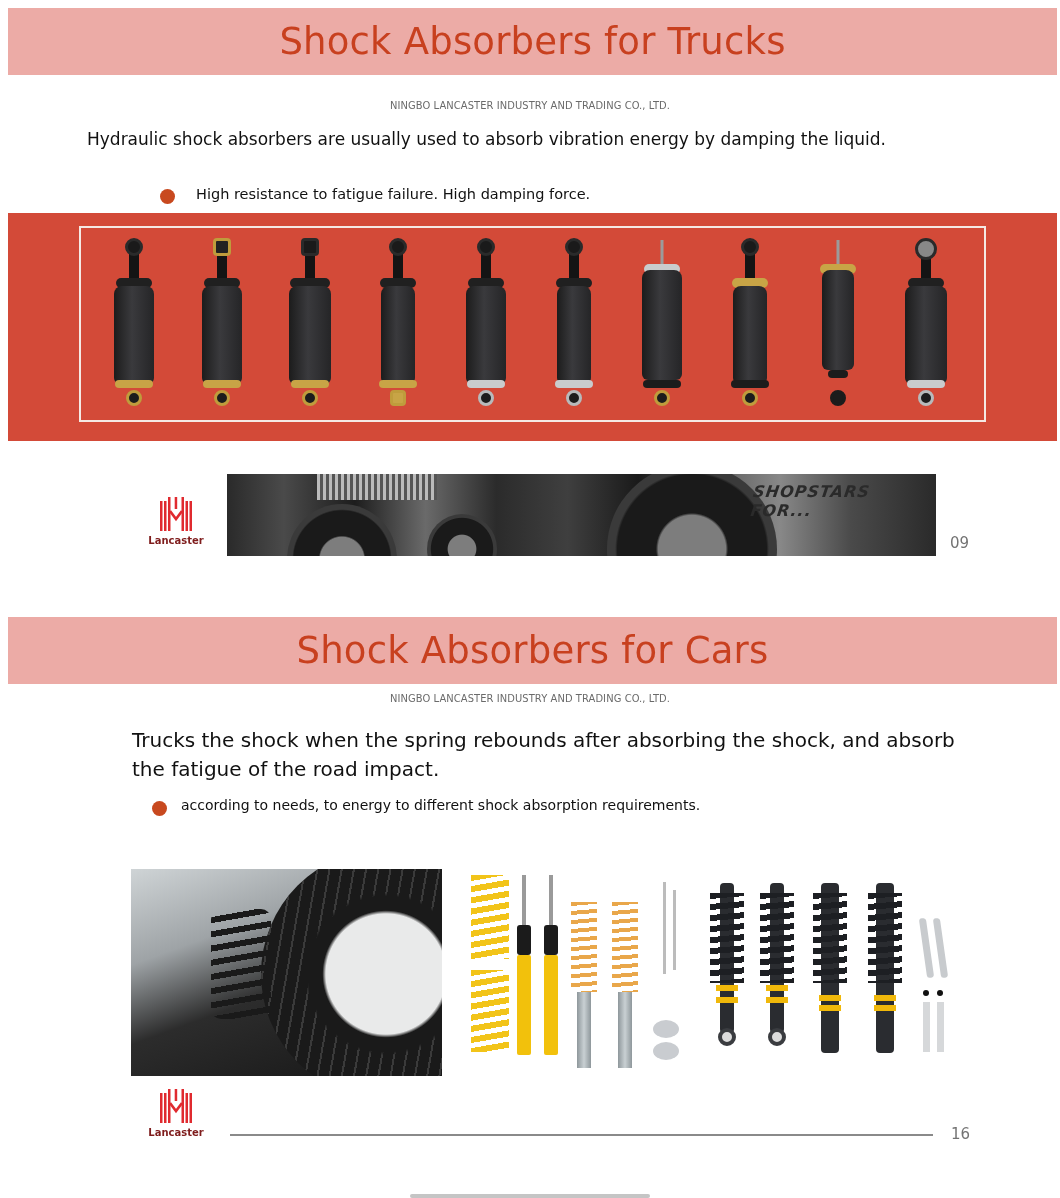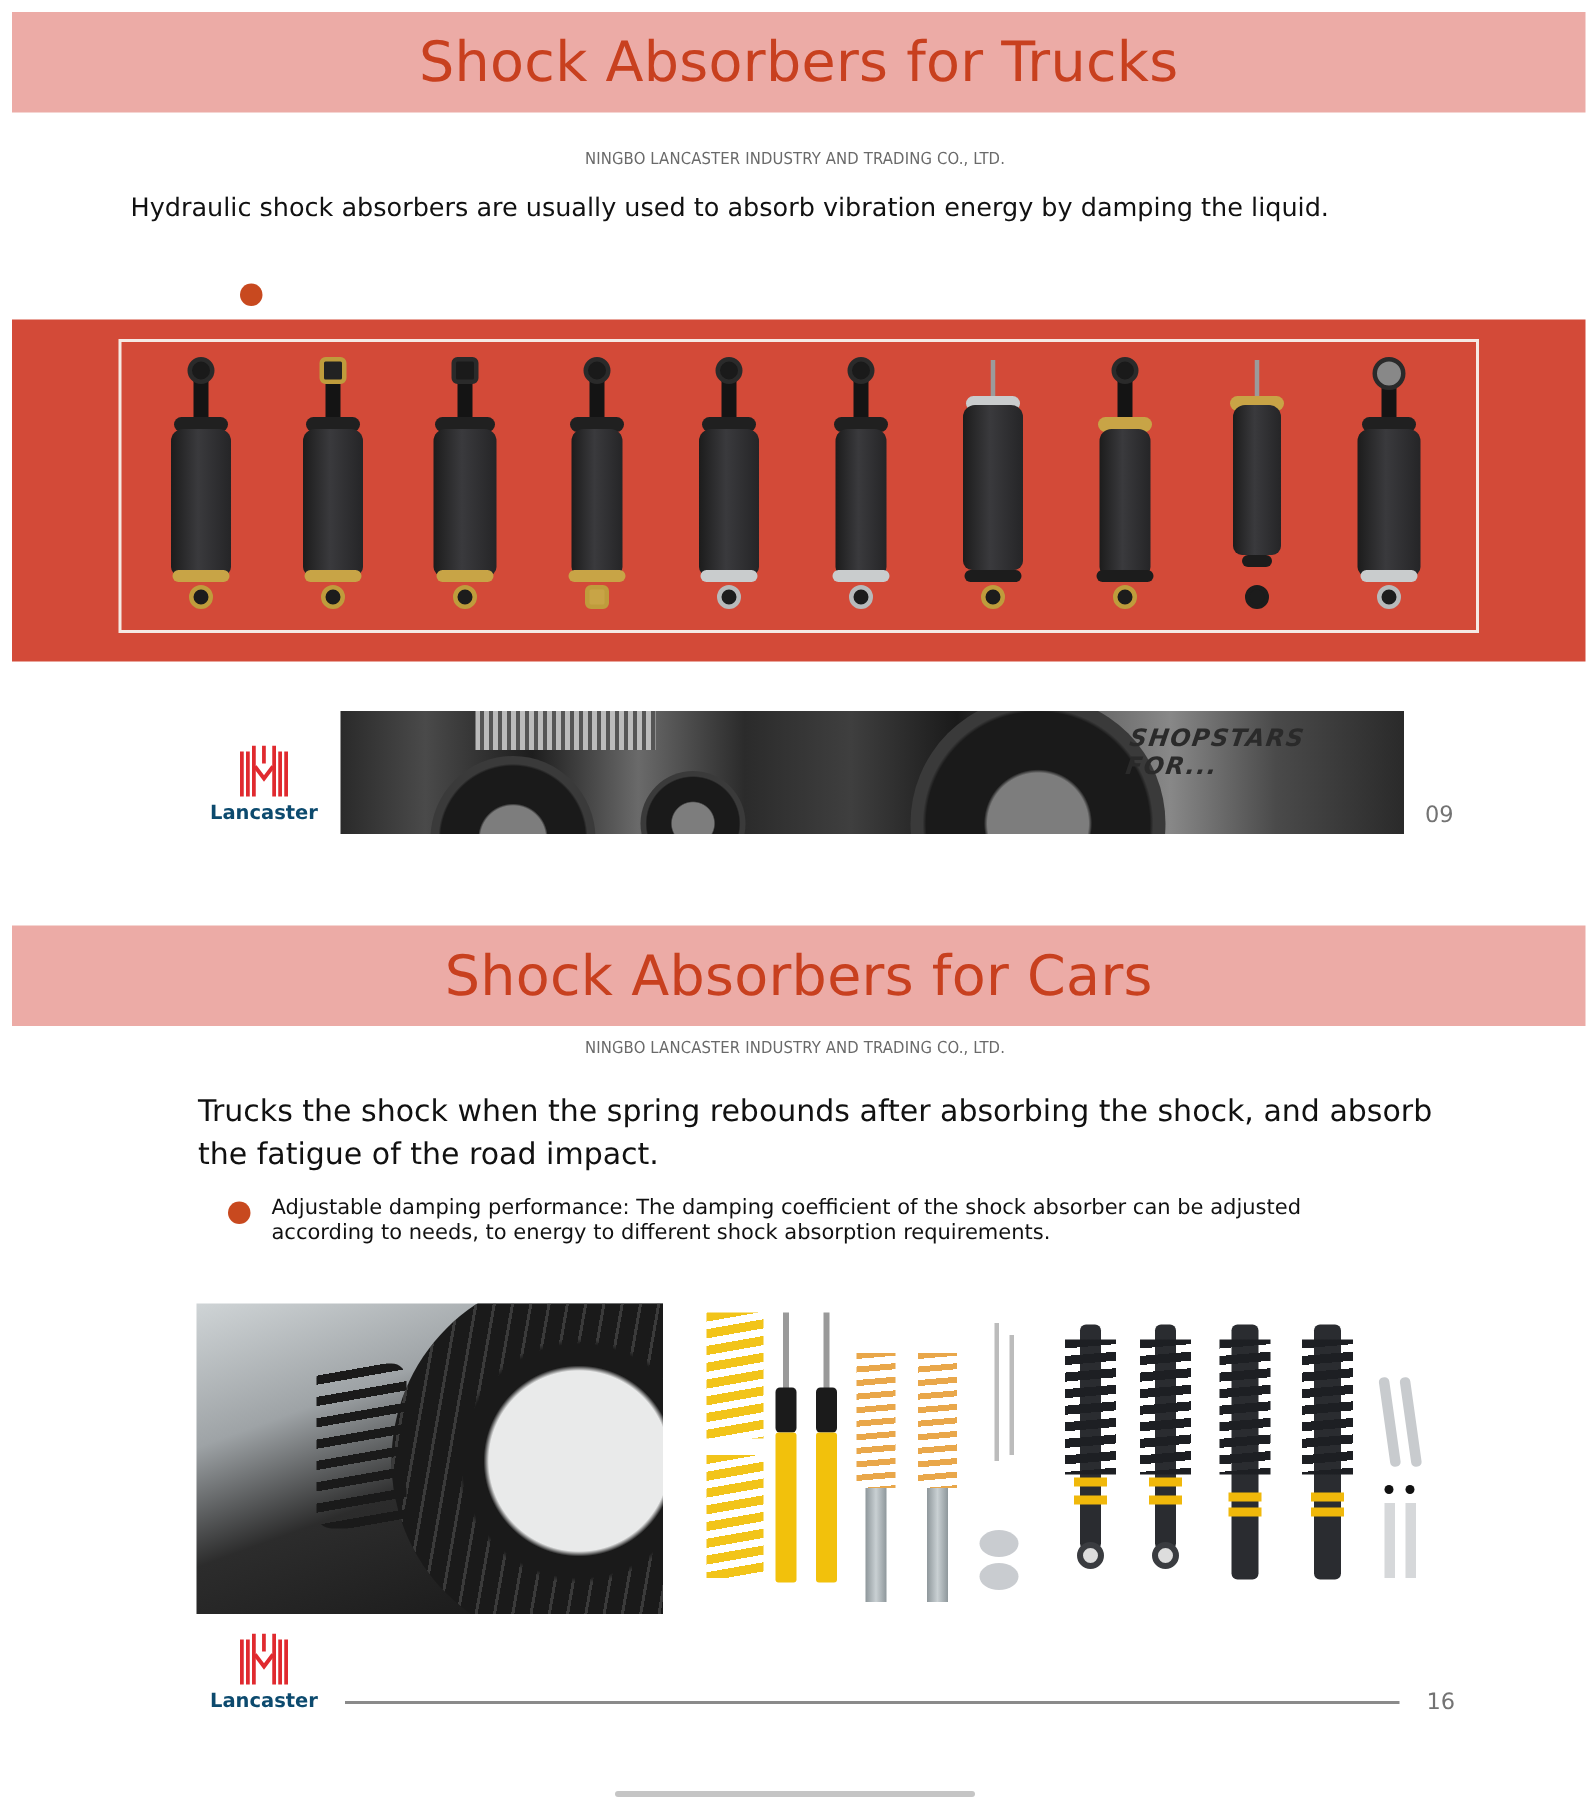--- a/index.html
+++ b/index.html
@@ -33,21 +33,21 @@
   .shock .cap { position: absolute; left: 50%; transform: translateX(-50%); top: 42px; width: 36px; height: 10px; border-radius: 5px; background: #202020; }
   .shock .bellow { position: absolute; left: 50%; transform: translateX(-50%); top: 50px; width: 40px; height: 98px; border-radius: 8px 8px 6px 6px; background: linear-gradient(90deg, #1c1c1c 0%, #3a3a3d 45%, #252527 100%); }
   .shock .ring { position: absolute; left: 50%; transform: translateX(-50%); top: 144px; width: 38px; height: 8px; border-radius: 4px; background: #c8a446; }
   .shock .ring.silver { background: #c9cccd; }
   .shock .eye-bot { position: absolute; left: 50%; transform: translateX(-50%); top: 154px; width: 16px; height: 16px; border-radius: 50%; background: #1c1c1c; border: 3px solid #bf9c3c; }
   .shock .eye-bot.silver { border-color: #b7babb; }
   .shock .pin { position: absolute; left: 50%; transform: translateX(-50%); top: 4px; width: 3px; height: 26px; background: #9b9b9b; }
 
   .logo { position: absolute; width: 90px; text-align: center; }
   .logo svg { display: block; margin: 0 auto; }
-  .logo .brand { font-family: "DejaVu Sans", sans-serif; font-weight: bold; font-size: 13px; color: #0c4a6e; margin-top: 2px; }
+  .logo .brand { font-family: "DejaVu Sans", sans-serif; font-weight: bold; font-size: 10px; color: #7f1d1d; margin-top: 2px; }
 
   .banner-photo { position: absolute; left: 227px; top: 474px; width: 709px; height: 82px; background:
       linear-gradient(90deg, #2a2a2a 0%, #4a4a4a 8%, #1d1d1d 18%, #6a6a6a 28%, #2b2b2b 38%, #3f3f3f 48%, #1a1a1a 58%, #5b5b5b 68%, #888 78%, #4a4a4a 88%, #2a2a2a 100%); overflow: hidden; }
   .banner-photo .tire { position: absolute; border-radius: 50%; background: radial-gradient(circle, #7d7d7d 0 28%, #1a1a1a 30% 62%, #3a3a3a 64% 100%); }
   .banner-photo .grille { position: absolute; left: 90px; top: 0; width: 120px; height: 26px; background: repeating-linear-gradient(90deg, #bbb 0 3px, #555 3px 6px); }
   .banner-photo .wordmark { position: absolute; left: 525px; top: 8px; font-family: "DejaVu Sans", sans-serif; font-weight: bold; font-style: italic; font-size: 16px; color: #2a2a2a; letter-spacing: 1px; transform: skewX(-8deg); }
 
   .page-num { position: absolute; font-family: "DejaVu Sans", sans-serif; font-size: 15px; color: #737373; }
   .footer-line { position: absolute; left: 230px; top: 1134px; width: 703px; height: 2px; background: #8a8a8a; }
 
@@ -81,20 +81,21 @@
   <h1>Shock Absorbers for Trucks</h1>
 </div>
 <div class="company" style="top:99px;">NINGBO LANCASTER INDUSTRY AND TRADING CO.,   LTD.</div>
 
 <div class="body-text" style="left:87px; top:125px; font-size:17px; line-height:29px;">
   <div>Hydraulic shock absorbers are usually used to absorb vibration energy by damping the liquid.</div>
 </div>
 
 <div class="bullet-row" style="left:160px; top:186px;">
   <span class="bullet-dot" style="margin-top:3px;"></span>
+  <span class="bullet-text" style="margin-left:21px; font-size:14.5px; line-height:16px;">High resistance to fatigue failure. High damping force.</span>
 </div>
 
 <div class="red-panel"></div>
 <div class="white-frame"></div>
 
 <div class="shock-row">
   <div class="shock">
       <div class="rod"></div>
       <div class="eye-top"></div>
       <div class="cap"></div>
@@ -206,21 +207,20 @@
 <div class="company" style="top:692px;">NINGBO LANCASTER INDUSTRY AND TRADING CO.,   LTD.</div>
 
 <div class="body-text" style="left:132px; top:726px; font-size:20px; line-height:29px;">
   <div>Trucks the shock when the spring rebounds after absorbing the shock, and absorb</div>
   <div>the fatigue of the road impact.</div>
 </div>
 
 <div class="bullet-row" style="left:152px; top:797px;">
   <span class="bullet-dot" style="margin-top:4px;"></span>
   <div class="bullet-text" style="margin-left:14px; font-size:14px; line-height:17px;">
-    <div>Adjustable damping performance: The damping coefficient of the shock absorber can be adjusted</div>
     <div>according to needs, to energy to different shock absorption requirements.</div>
   </div>
 </div>
 
 <div class="car-photo">
   <div class="tire"></div>
   <div class="spring"></div>
 </div>
 
 <div class="kit" style="left:465px; top:870px; width:225px; height:195px;">

